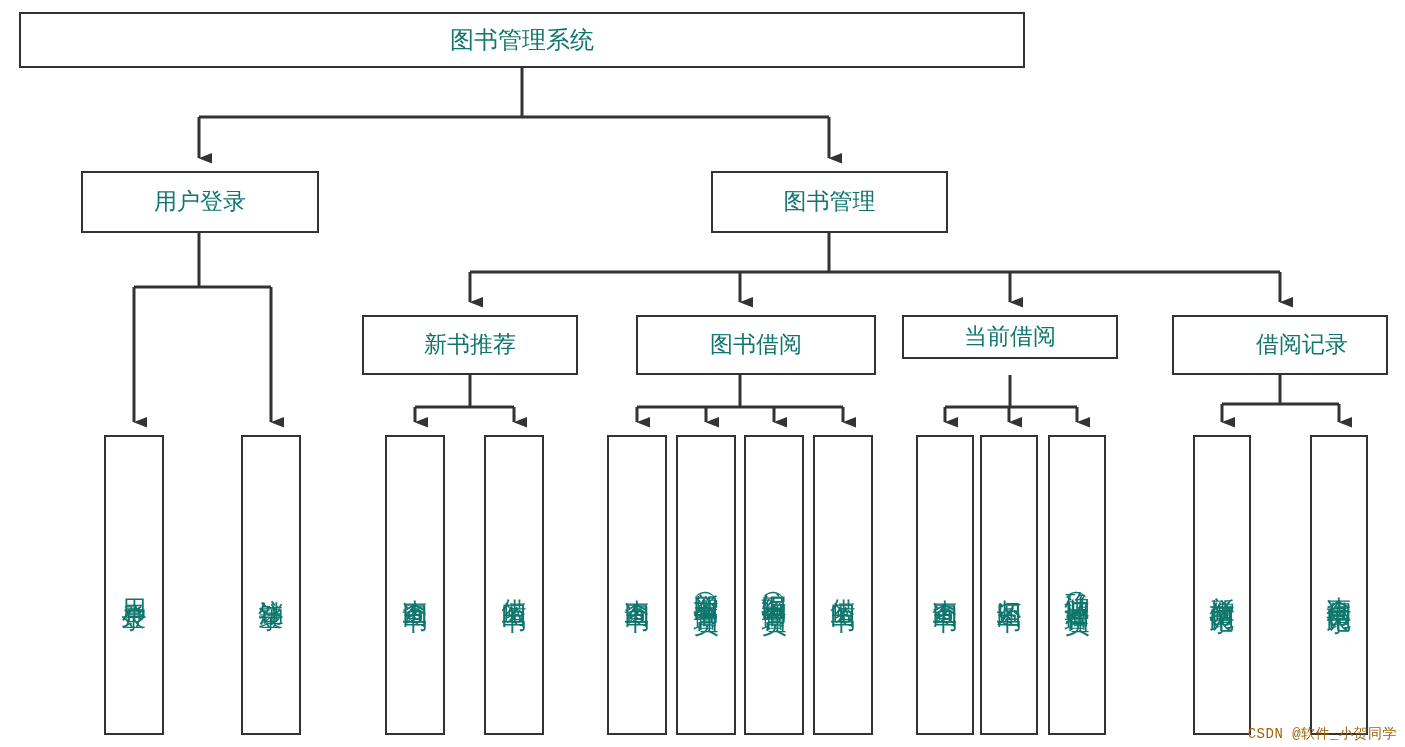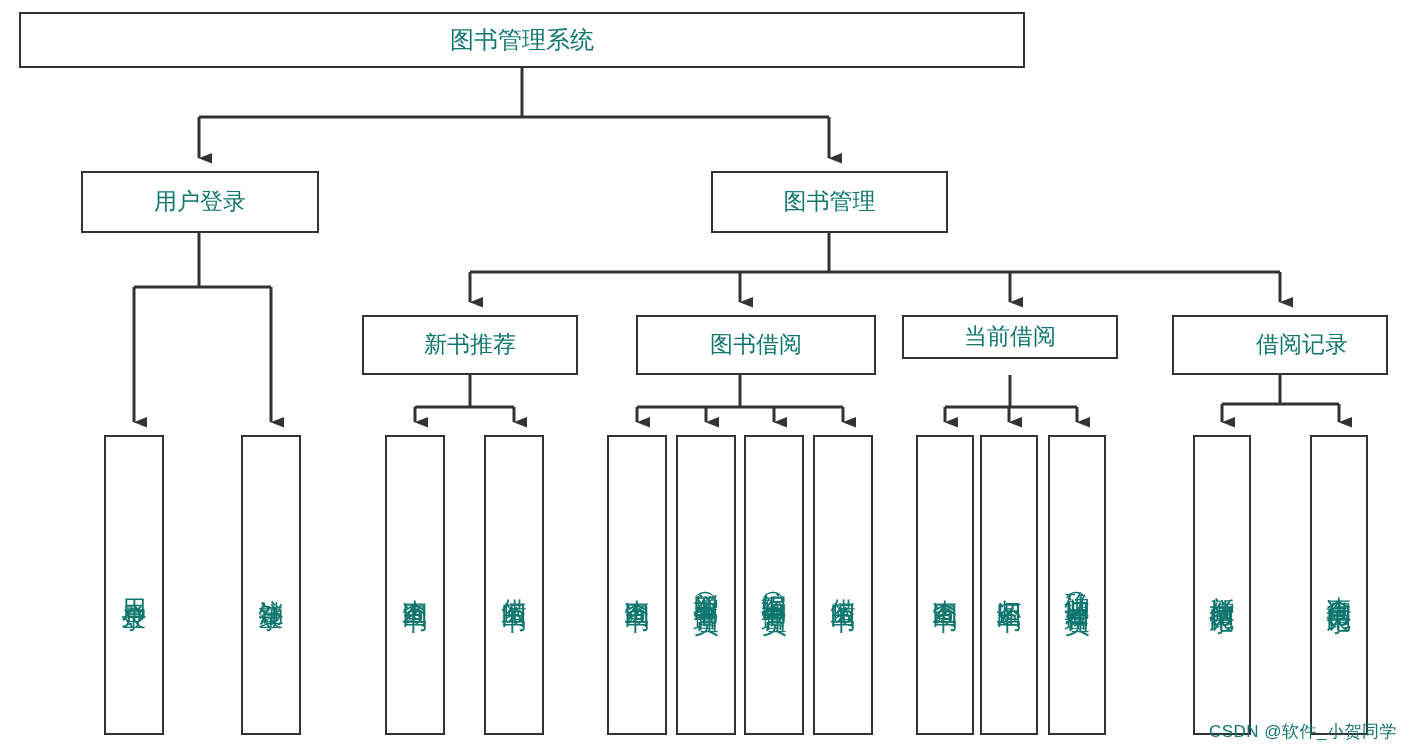--- a/index.html
+++ b/index.html
@@ -58,25 +58,26 @@
     text-orientation: upright;
     font-size: 25px;
     letter-spacing: 3px;
     line-height: 1;
     white-space: nowrap;
   }
   .watermark {
     position: absolute;
     right: 8px;
     bottom: 4px;
-    font-size: 17px;
-    color: #0f766e;
+    font-size: 14px;
+    color: #a16207;
     white-space: nowrap;
     letter-spacing: 0.5px;
     user-select: none;
+    font-family: Liberation Mono, monospace;
   }
 </style>
 </head>
 <body>
 
 <div id="canvas">
 
   <svg class="wires" viewBox="0 0 1405 747" xmlns="http://www.w3.org/2000/svg">
     <defs>
       <marker id="arrow" viewBox="0 0 12 14" refX="5.5" refY="13" markerWidth="12" markerHeight="14" orient="auto" markerUnits="userSpaceOnUse">

